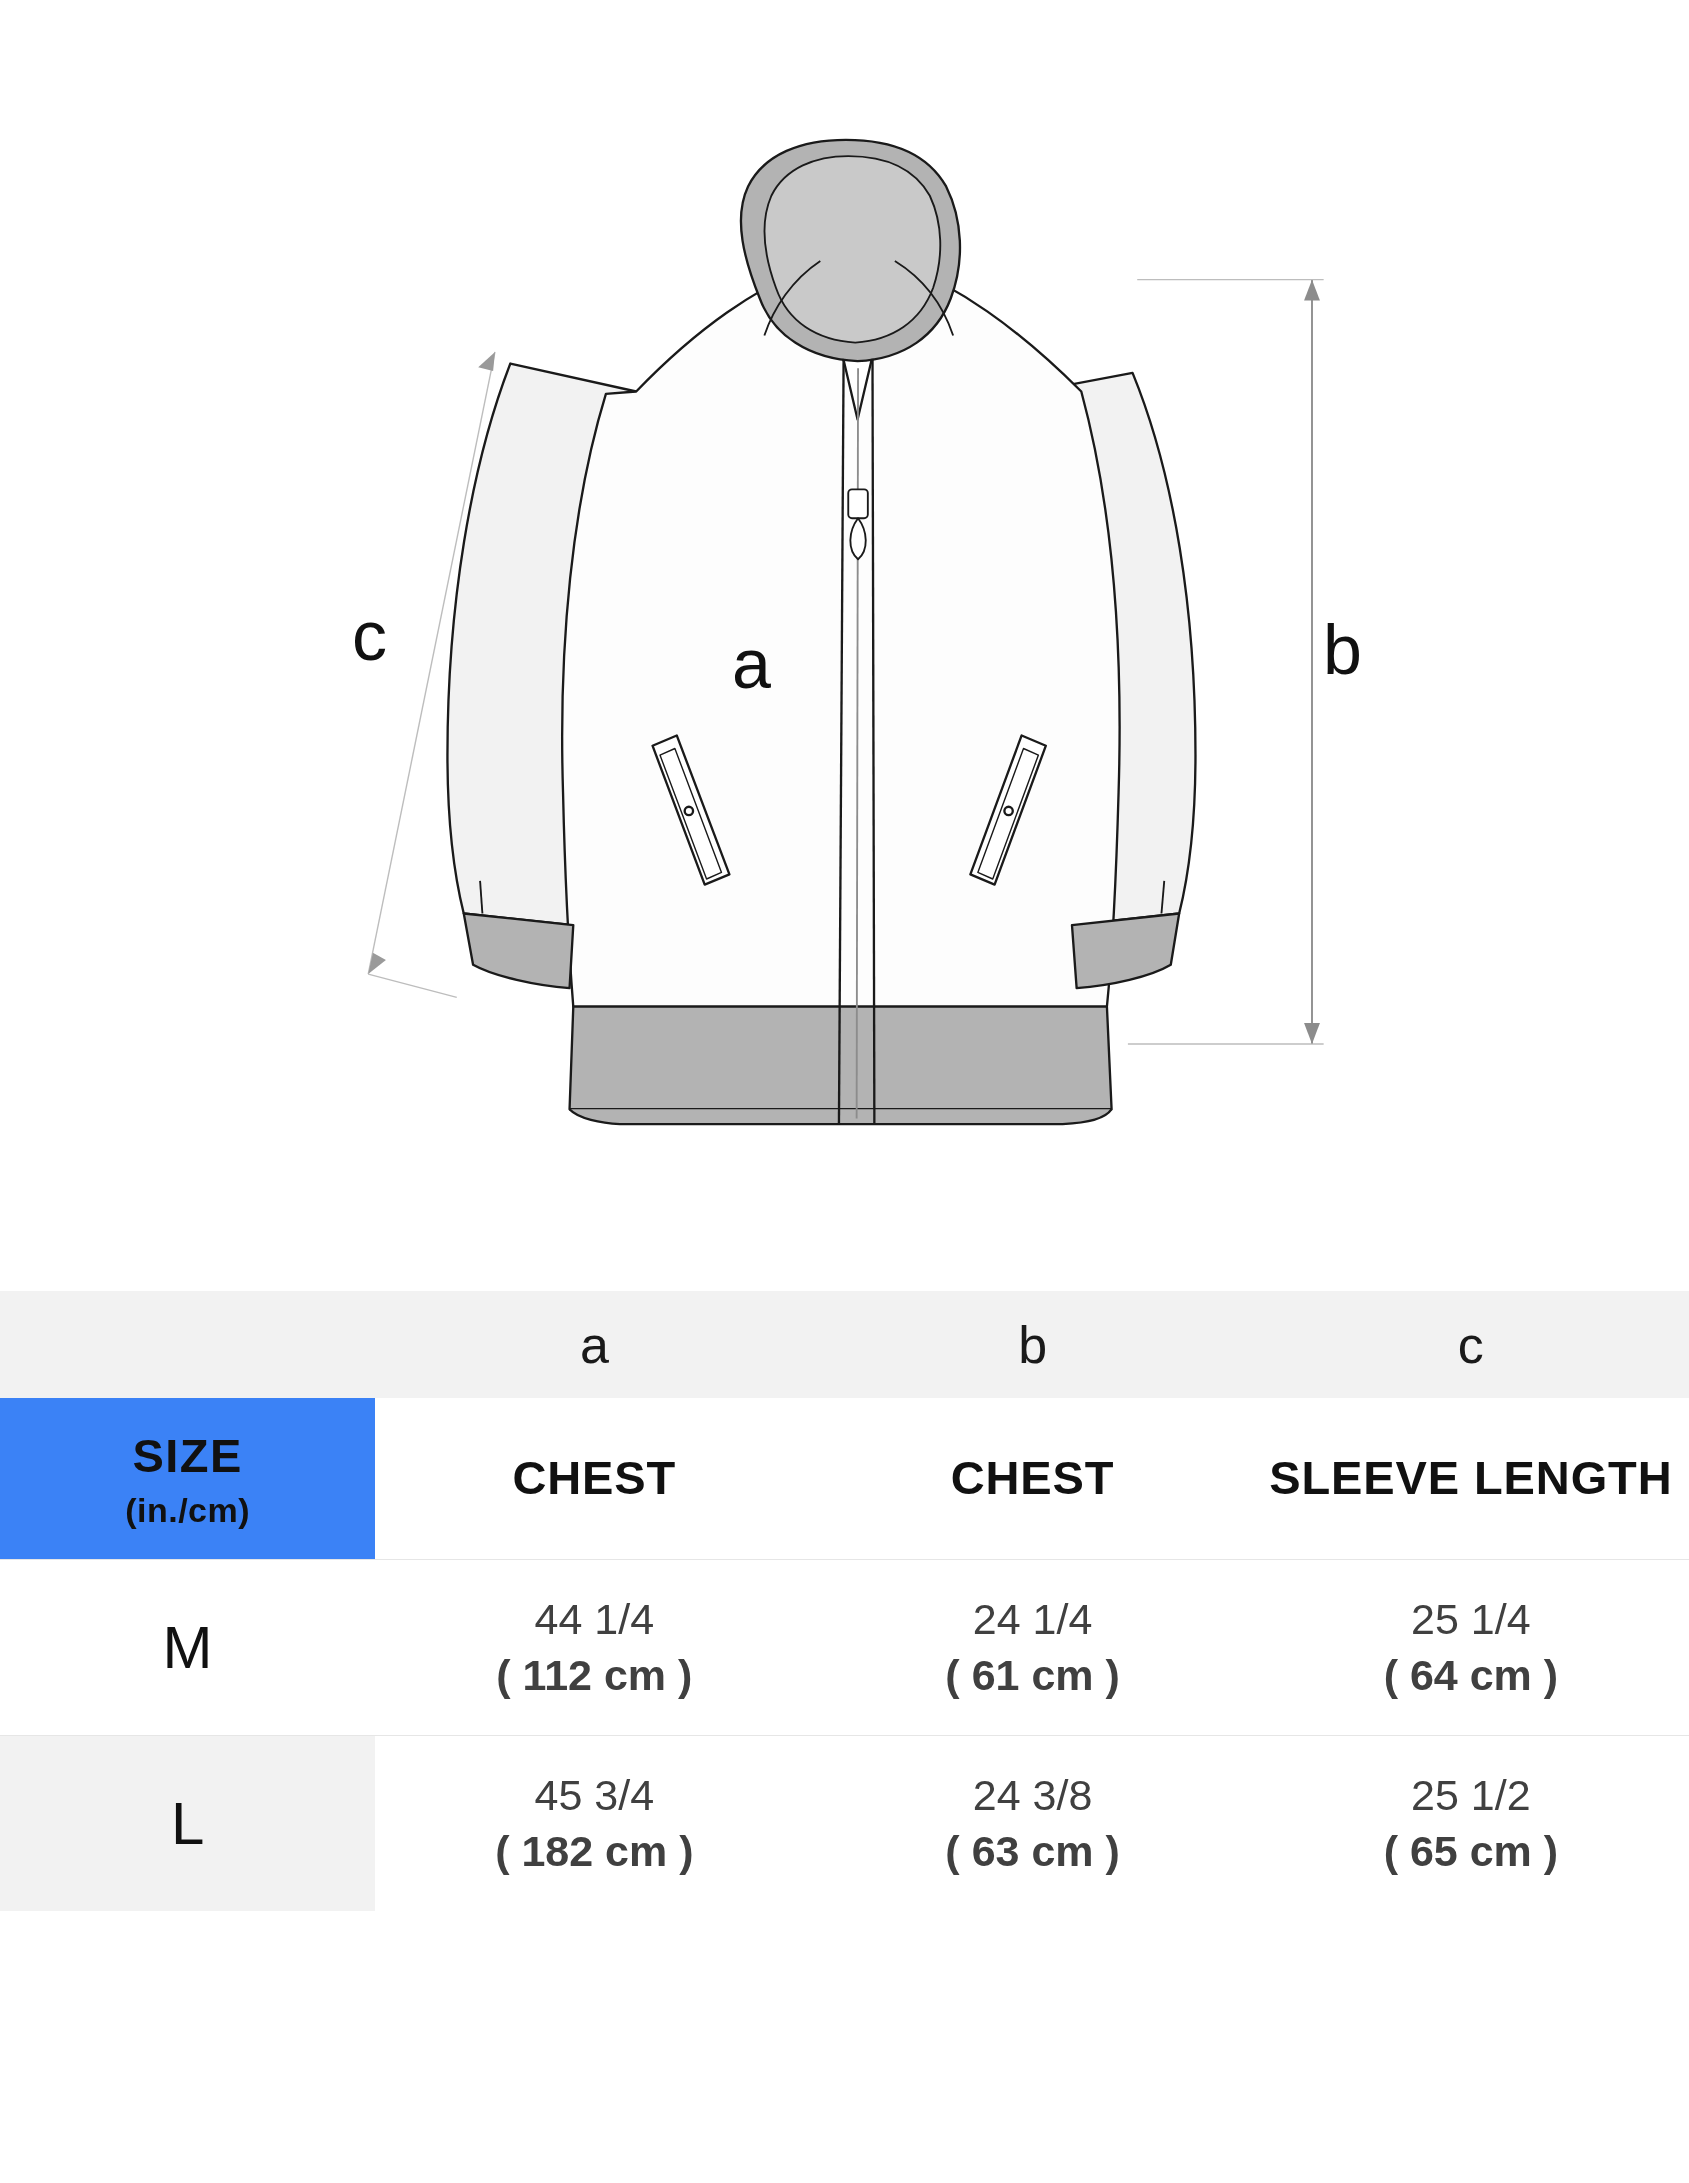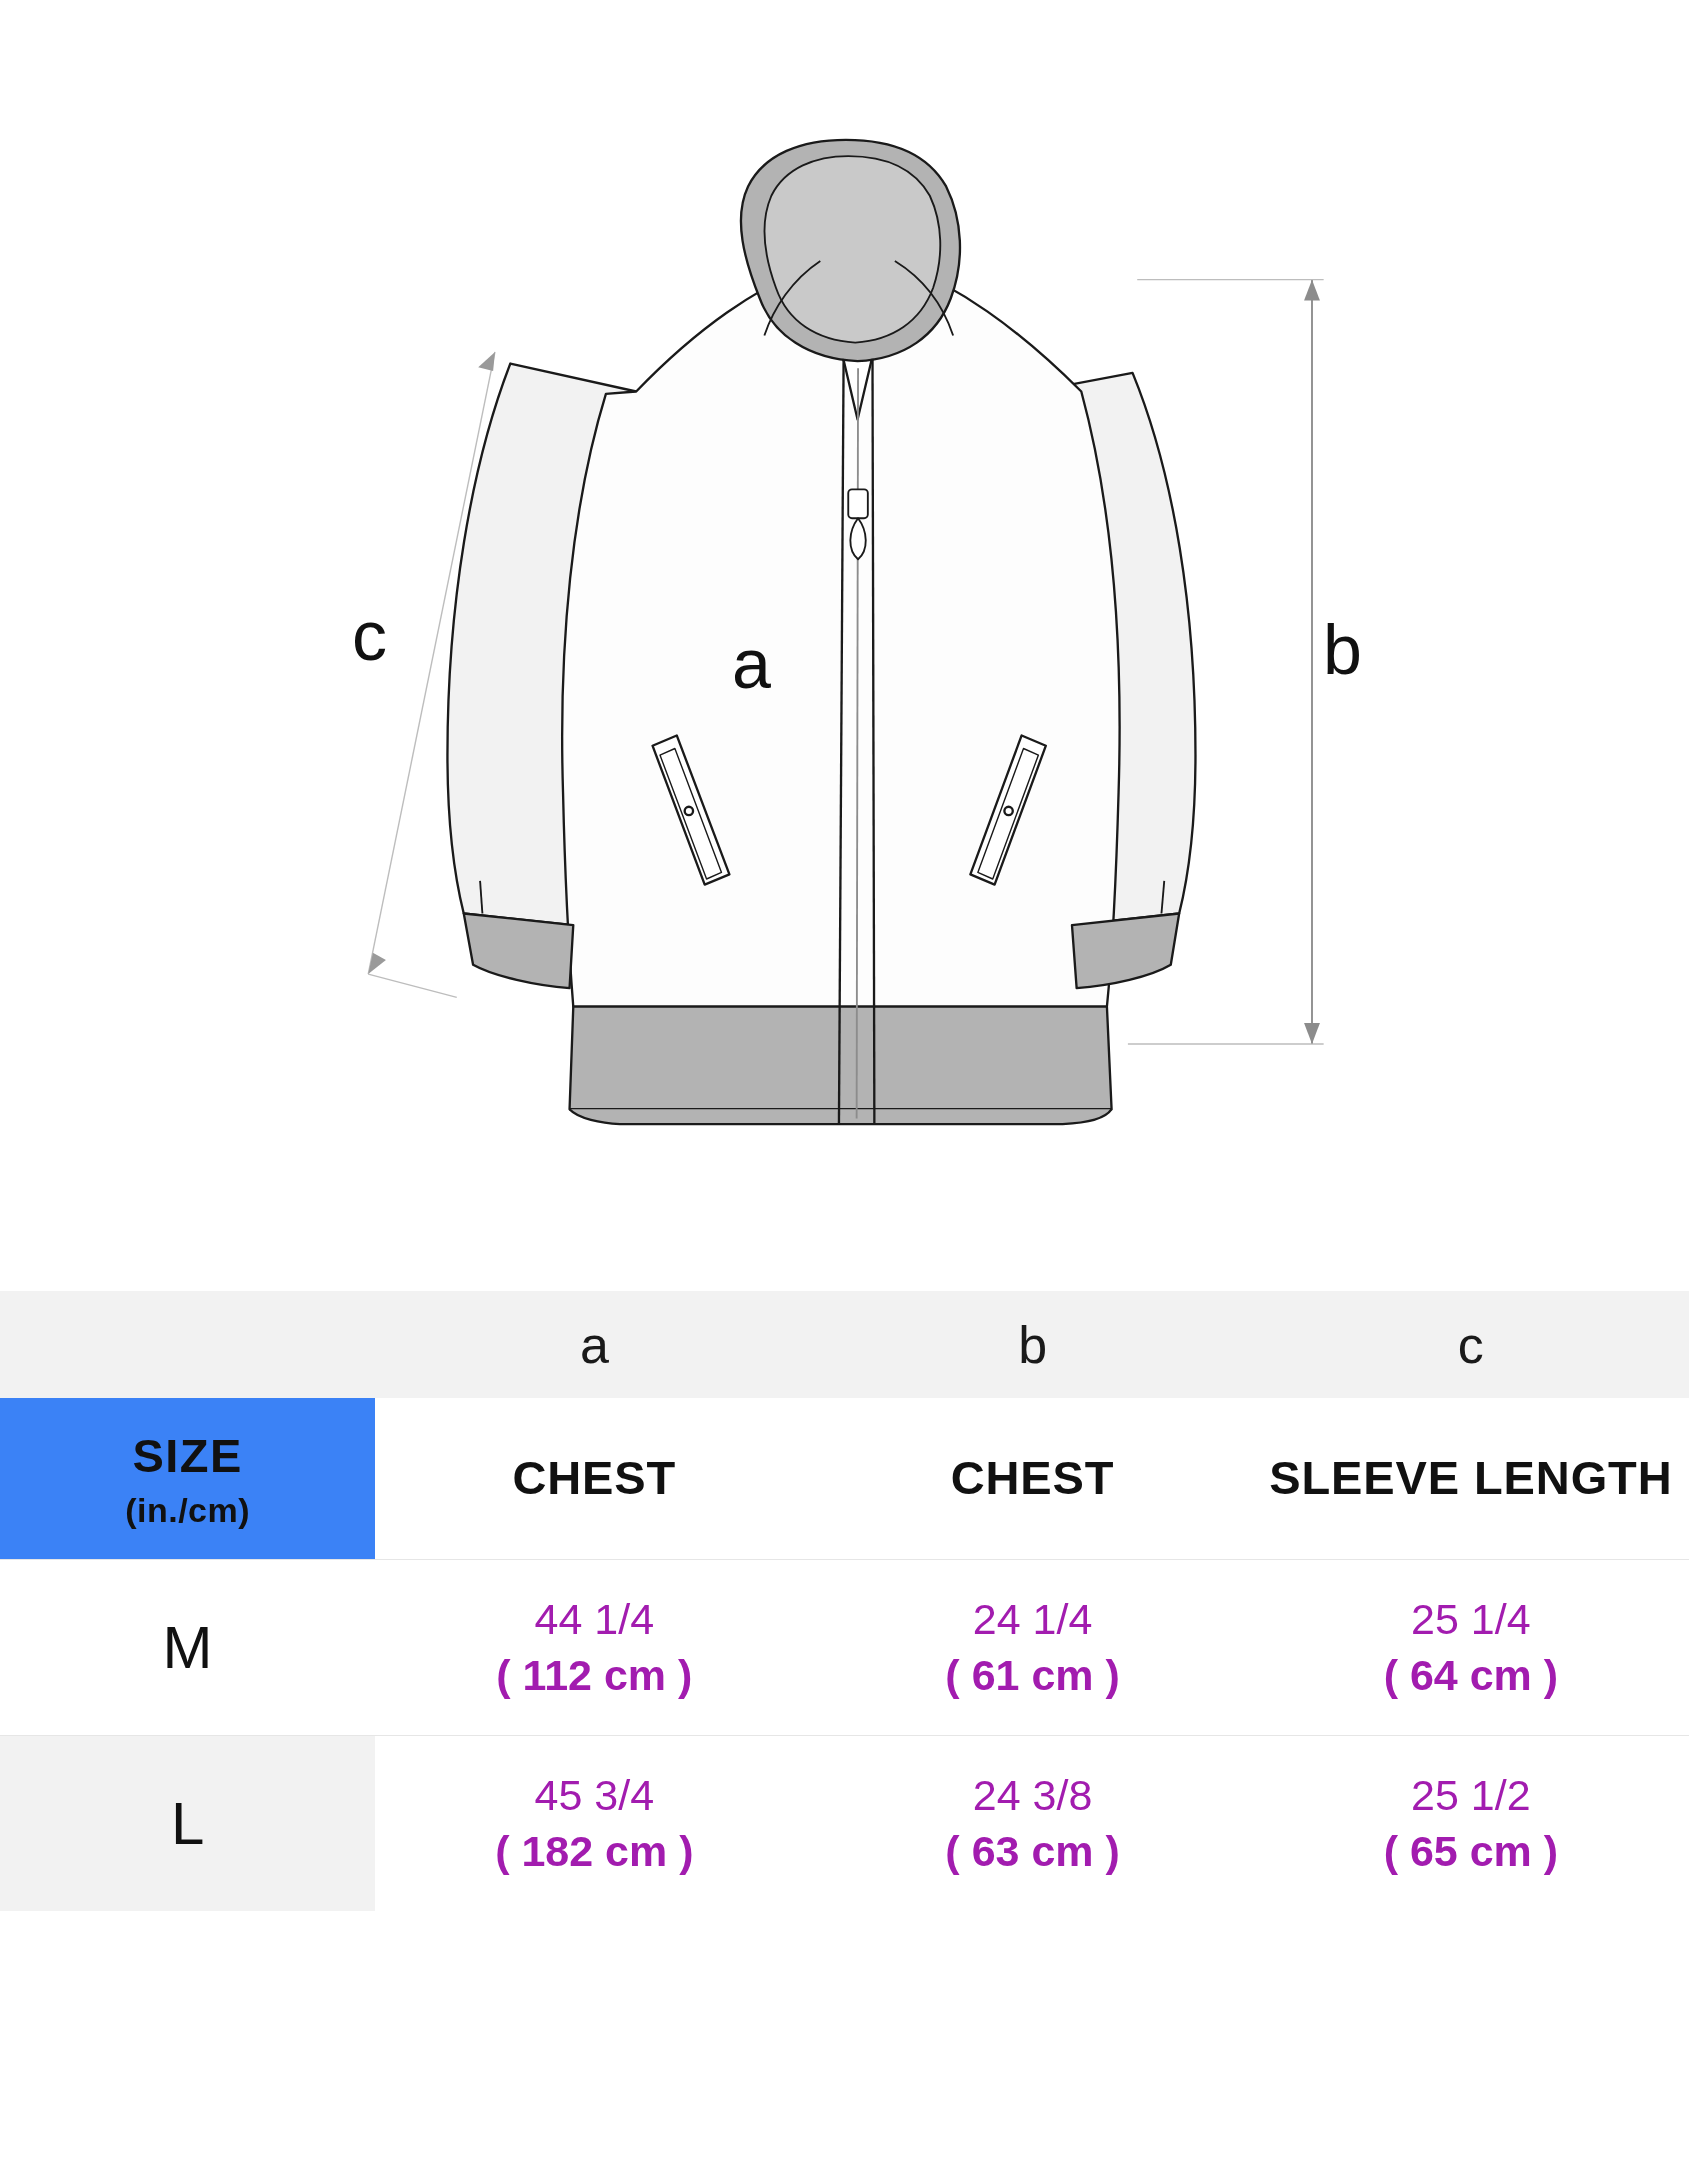--- a/index.html
+++ b/index.html
@@ -96,21 +96,21 @@
   .meas-name {
     display: block;
     line-height: 1.15;
     text-align: center;
   }
 
   
   tr.data-row td {
     height: 175px;
     font-size: 43px;
-    color: #a21caf;
+    color: #404040;
     border-top: 0.9px solid #e6e6e6;
   }
   tr.data-row td.size-cell {
     font-size: 60px;
     color: #111111;
   }
   tr.row-alt td.size-cell {
     background: #f2f2f2;
   }
   .val-in {

